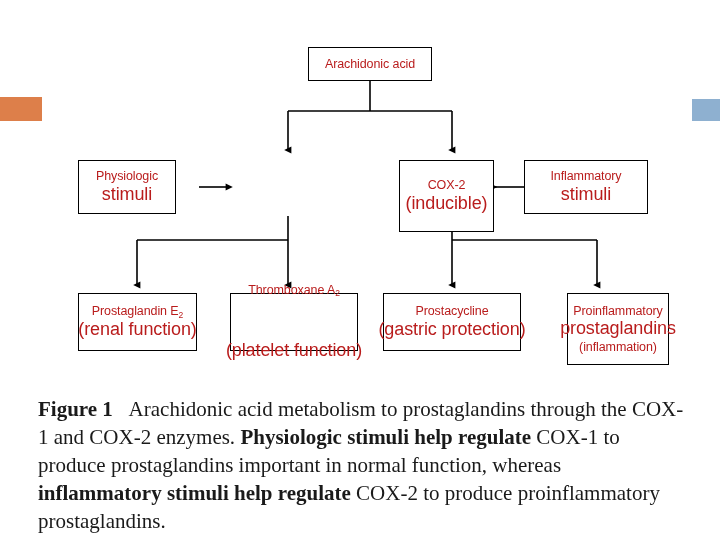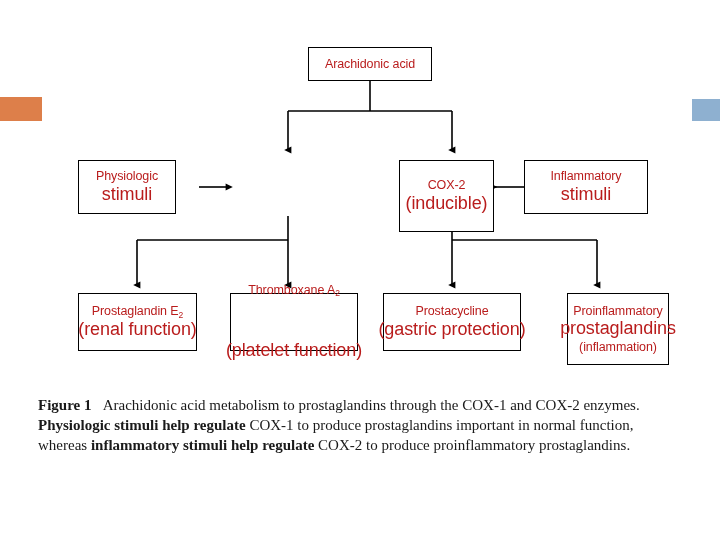--- a/index.html
+++ b/index.html
@@ -67,21 +67,21 @@
   .node .l3 { font-size: 12.5px; white-space: nowrap; }
   .node sub { font-size: 8.5px; vertical-align: baseline; position: relative; top: 2.5px; }
 
   
   #caption {
     position: absolute;
     left: 38px;
     top: 396px;
     width: 648px;
     font-family: "Liberation Serif", serif;
-    font-size: 15px;
+    font-size: 21px;
     line-height: 1.33;
     color: #1a1a1a;
     text-align: left;
   }
   #caption .fig-label { font-weight: bold; }
   #caption .em { font-weight: bold; }
 </style>
 </head>
 <body>
 

